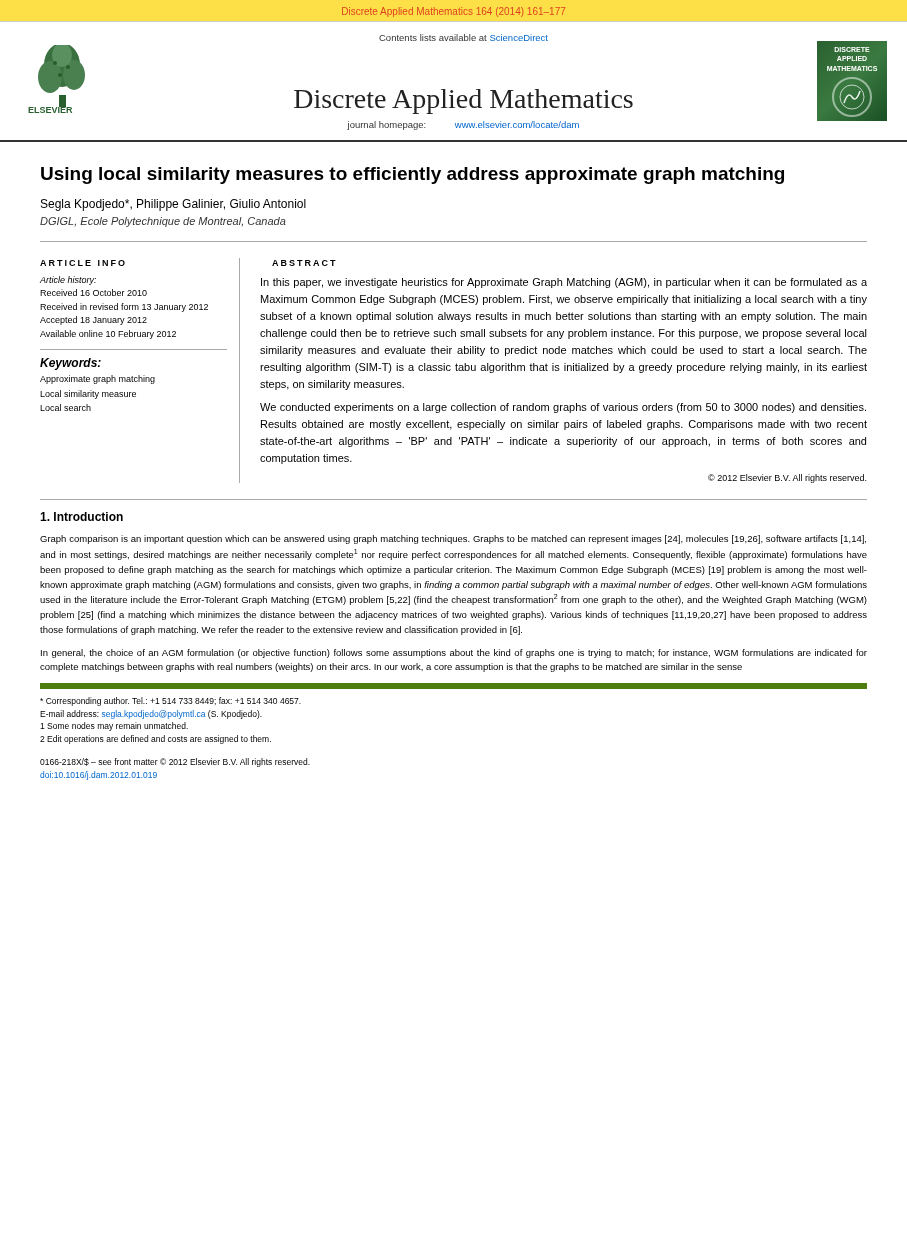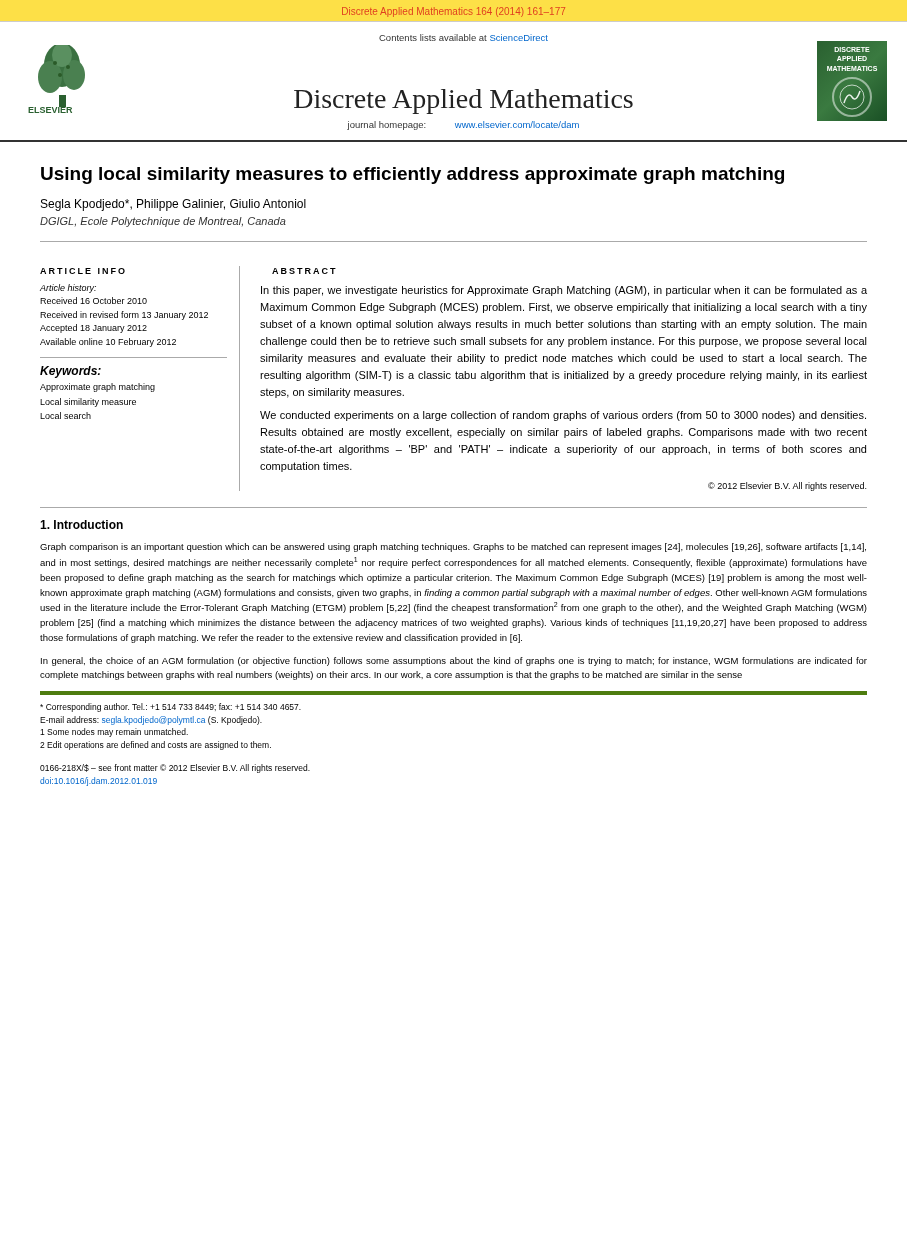--- a/index.html
+++ b/index.html
@@ -131,21 +131,21 @@
       color: #333;
       margin-bottom: 14px;
     }
 
     
     .two-col {
       display: flex;
       gap: 20px;
       margin-bottom: 16px;
       border-top: 1px solid #aaa;
-      padding-top: 24px;
+      padding-top: 16px;
     }
     .col-left {
       width: 200px;
       flex-shrink: 0;
       border-right: 1px solid #aaa;
       padding-right: 12px;
     }
     .col-right {
       flex: 1;
     }
@@ -235,21 +235,21 @@
       line-height: 1.55;
       color: #000;
       text-align: justify;
       margin-bottom: 8px;
     }
     .body-text .italic { font-style: italic; }
     .body-text sup { font-size: 7px; }
 
     
     .footnotes-area {
-      border-top: 4px solid #4d7c0f;
+      border-top: 6px solid #4d7c0f;
       margin-top: 0;
       padding-top: 6px;
     }
     .footnote-line {
       font-size: 8.5px;
       font-family: Arial, sans-serif;
       line-height: 1.5;
       color: #000;
     }
     .footnote-line a { color: #0066cc; text-decoration: none; }

